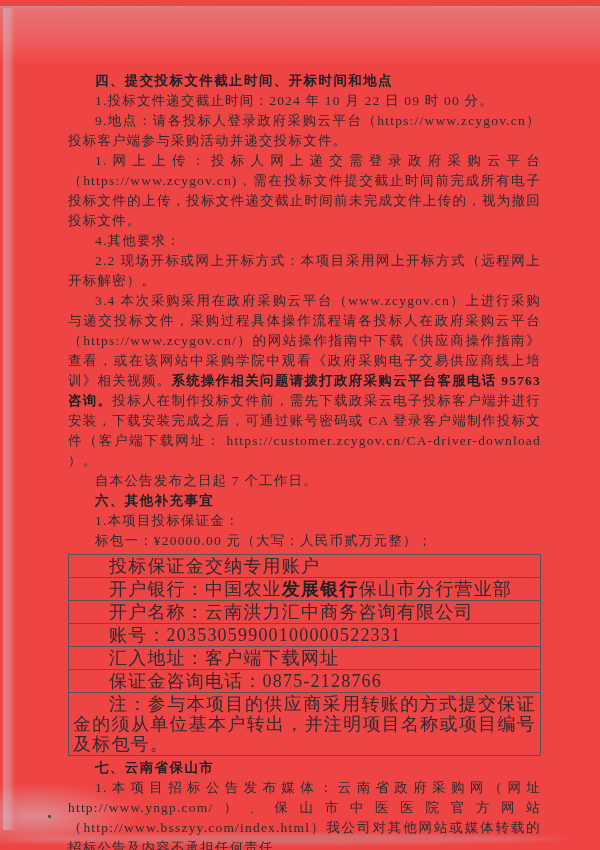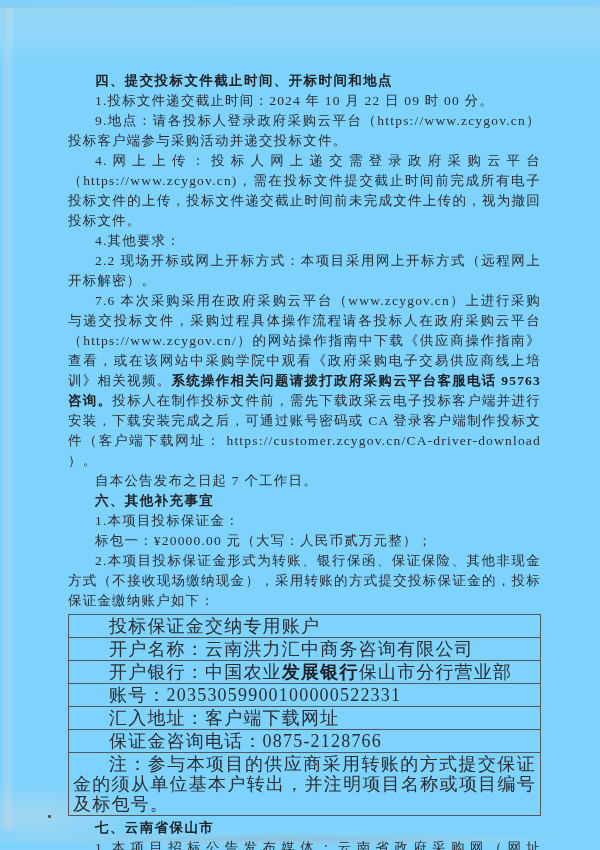--- a/index.html
+++ b/index.html
@@ -5,21 +5,21 @@
   html,body{margin:0;padding:0;}
   body{
     width:600px;height:850px;
     background:#ffffff;
     font-family:"Liberation Serif","DejaVu Serif",serif;
     position:relative;
     overflow:hidden;
   }
   .scan-page{
     position:absolute;inset:0;
-    background:#7dd3fc;
+    background:#ef4444;
   }
   
   .top-edge-line{
     position:absolute;top:6px;left:0;width:600px;height:2px;
     background:linear-gradient(90deg,rgba(175,190,200,.55),rgba(205,215,222,.35) 60%,rgba(190,202,210,.5));
     border-radius:1px;
   }
   .top-tint{
     position:absolute;top:8px;left:0;width:600px;height:58px;
     background:linear-gradient(180deg,rgba(208,221,231,.30),rgba(236,242,246,.15) 55%,rgba(255,255,255,0));
@@ -81,42 +81,41 @@
   <div class="left-edge"></div>
   <div class="bottom-left-tint"></div>
   <div class="bottom-shadow"></div>
   <div class="speck"></div>
 
   <div class="content">
 
     <h3>四、提交投标文件截止时间、开标时间和地点</h3>
     <p>1.投标文件递交截止时间：2024 年 10 月 22 日 09 时 00 分。</p>
     <p>9.地点：请各投标人登录政府采购云平台（https://www.zcygov.cn）投标客户端参与采购活动并递交投标文件。</p>
-    <p>4.网上上传：投标人网上递交需登录政府采购云平台（https://www.zcygov.cn)，需在投标文件提交截止时间前完成所有电子投标文件的上传，投标文件递交截止时间前未完成文件上传的，视为撤回投标文件。</p>
+    <p>1.网上上传：投标人网上递交需登录政府采购云平台（https://www.zcygov.cn)，需在投标文件提交截止时间前完成所有电子投标文件的上传，投标文件递交截止时间前未完成文件上传的，视为撤回投标文件。</p>
     <p>4.其他要求：</p>
     <p>2.2 现场开标或网上开标方式：本项目采用网上开标方式（远程网上开标解密）。</p>
-    <p><span>7.6 本次采购采用在政府采购云平台（www.zcygov.cn）上进行采购与递交投标文件，采购过程具体操作流程请各投标人在政府采购云平台（https://www.zcygov.cn/）的网站操作指南中下载《供应商操作指南》查看，或在该网站中采购学院中观看《政府采购电子交易供应商线上培训》相关视频。</span><span class="b">系统操作相关问题请拨打政府采购云平台客服电话 95763 咨询。</span><span>投标人在制作投标文件前，需先下载政采云电子投标客户端并进行安装，下载安装完成之后，可通过账号密码或 CA 登录客户端制作投标文件（客户端下载网址： https://customer.zcygov.cn/CA-driver-download ）。</span></p>
+    <p><span>3.4 本次采购采用在政府采购云平台（www.zcygov.cn）上进行采购与递交投标文件，采购过程具体操作流程请各投标人在政府采购云平台（https://www.zcygov.cn/）的网站操作指南中下载《供应商操作指南》查看，或在该网站中采购学院中观看《政府采购电子交易供应商线上培训》相关视频。</span><span class="b">系统操作相关问题请拨打政府采购云平台客服电话 95763 咨询。</span><span>投标人在制作投标文件前，需先下载政采云电子投标客户端并进行安装，下载安装完成之后，可通过账号密码或 CA 登录客户端制作投标文件（客户端下载网址： https://customer.zcygov.cn/CA-driver-download ）。</span></p>
 
     <p>自本公告发布之日起 7 个工作日。</p>
 
     <h3>六、其他补充事宜</h3>
     <p>1.本项目投标保证金：</p>
     <p>标包一：¥20000.00 元（大写：人民币贰万元整）；</p>
-    <p>2.本项目投标保证金形式为转账、银行保函、保证保险、其他非现金方式（不接收现场缴纳现金），采用转账的方式提交投标保证金的，投标保证金缴纳账户如下：</p>
 
     <table class="deposit">
       <tbody>
         <tr>
           <td>投标保证金交纳专用账户</td>
         </tr>
         <tr>
-          <td>开户名称：云南洪力汇中商务咨询有限公司</td>
+          <td><span>开户银行：中国农业</span><span class="b">发展银行</span><span>保山市分行营业部</span></td>
         </tr>
         <tr>
-          <td><span>开户银行：中国农业</span><span class="b">发展银行</span><span>保山市分行营业部</span></td>
+          <td>开户名称：云南洪力汇中商务咨询有限公司</td>
         </tr>
         <tr>
           <td>账号：20353059900100000522331</td>
         </tr>
         <tr>
           <td>汇入地址：客户端下载网址</td>
         </tr>
         <tr>
           <td>保证金咨询电话：0875-2128766</td>
         </tr>

